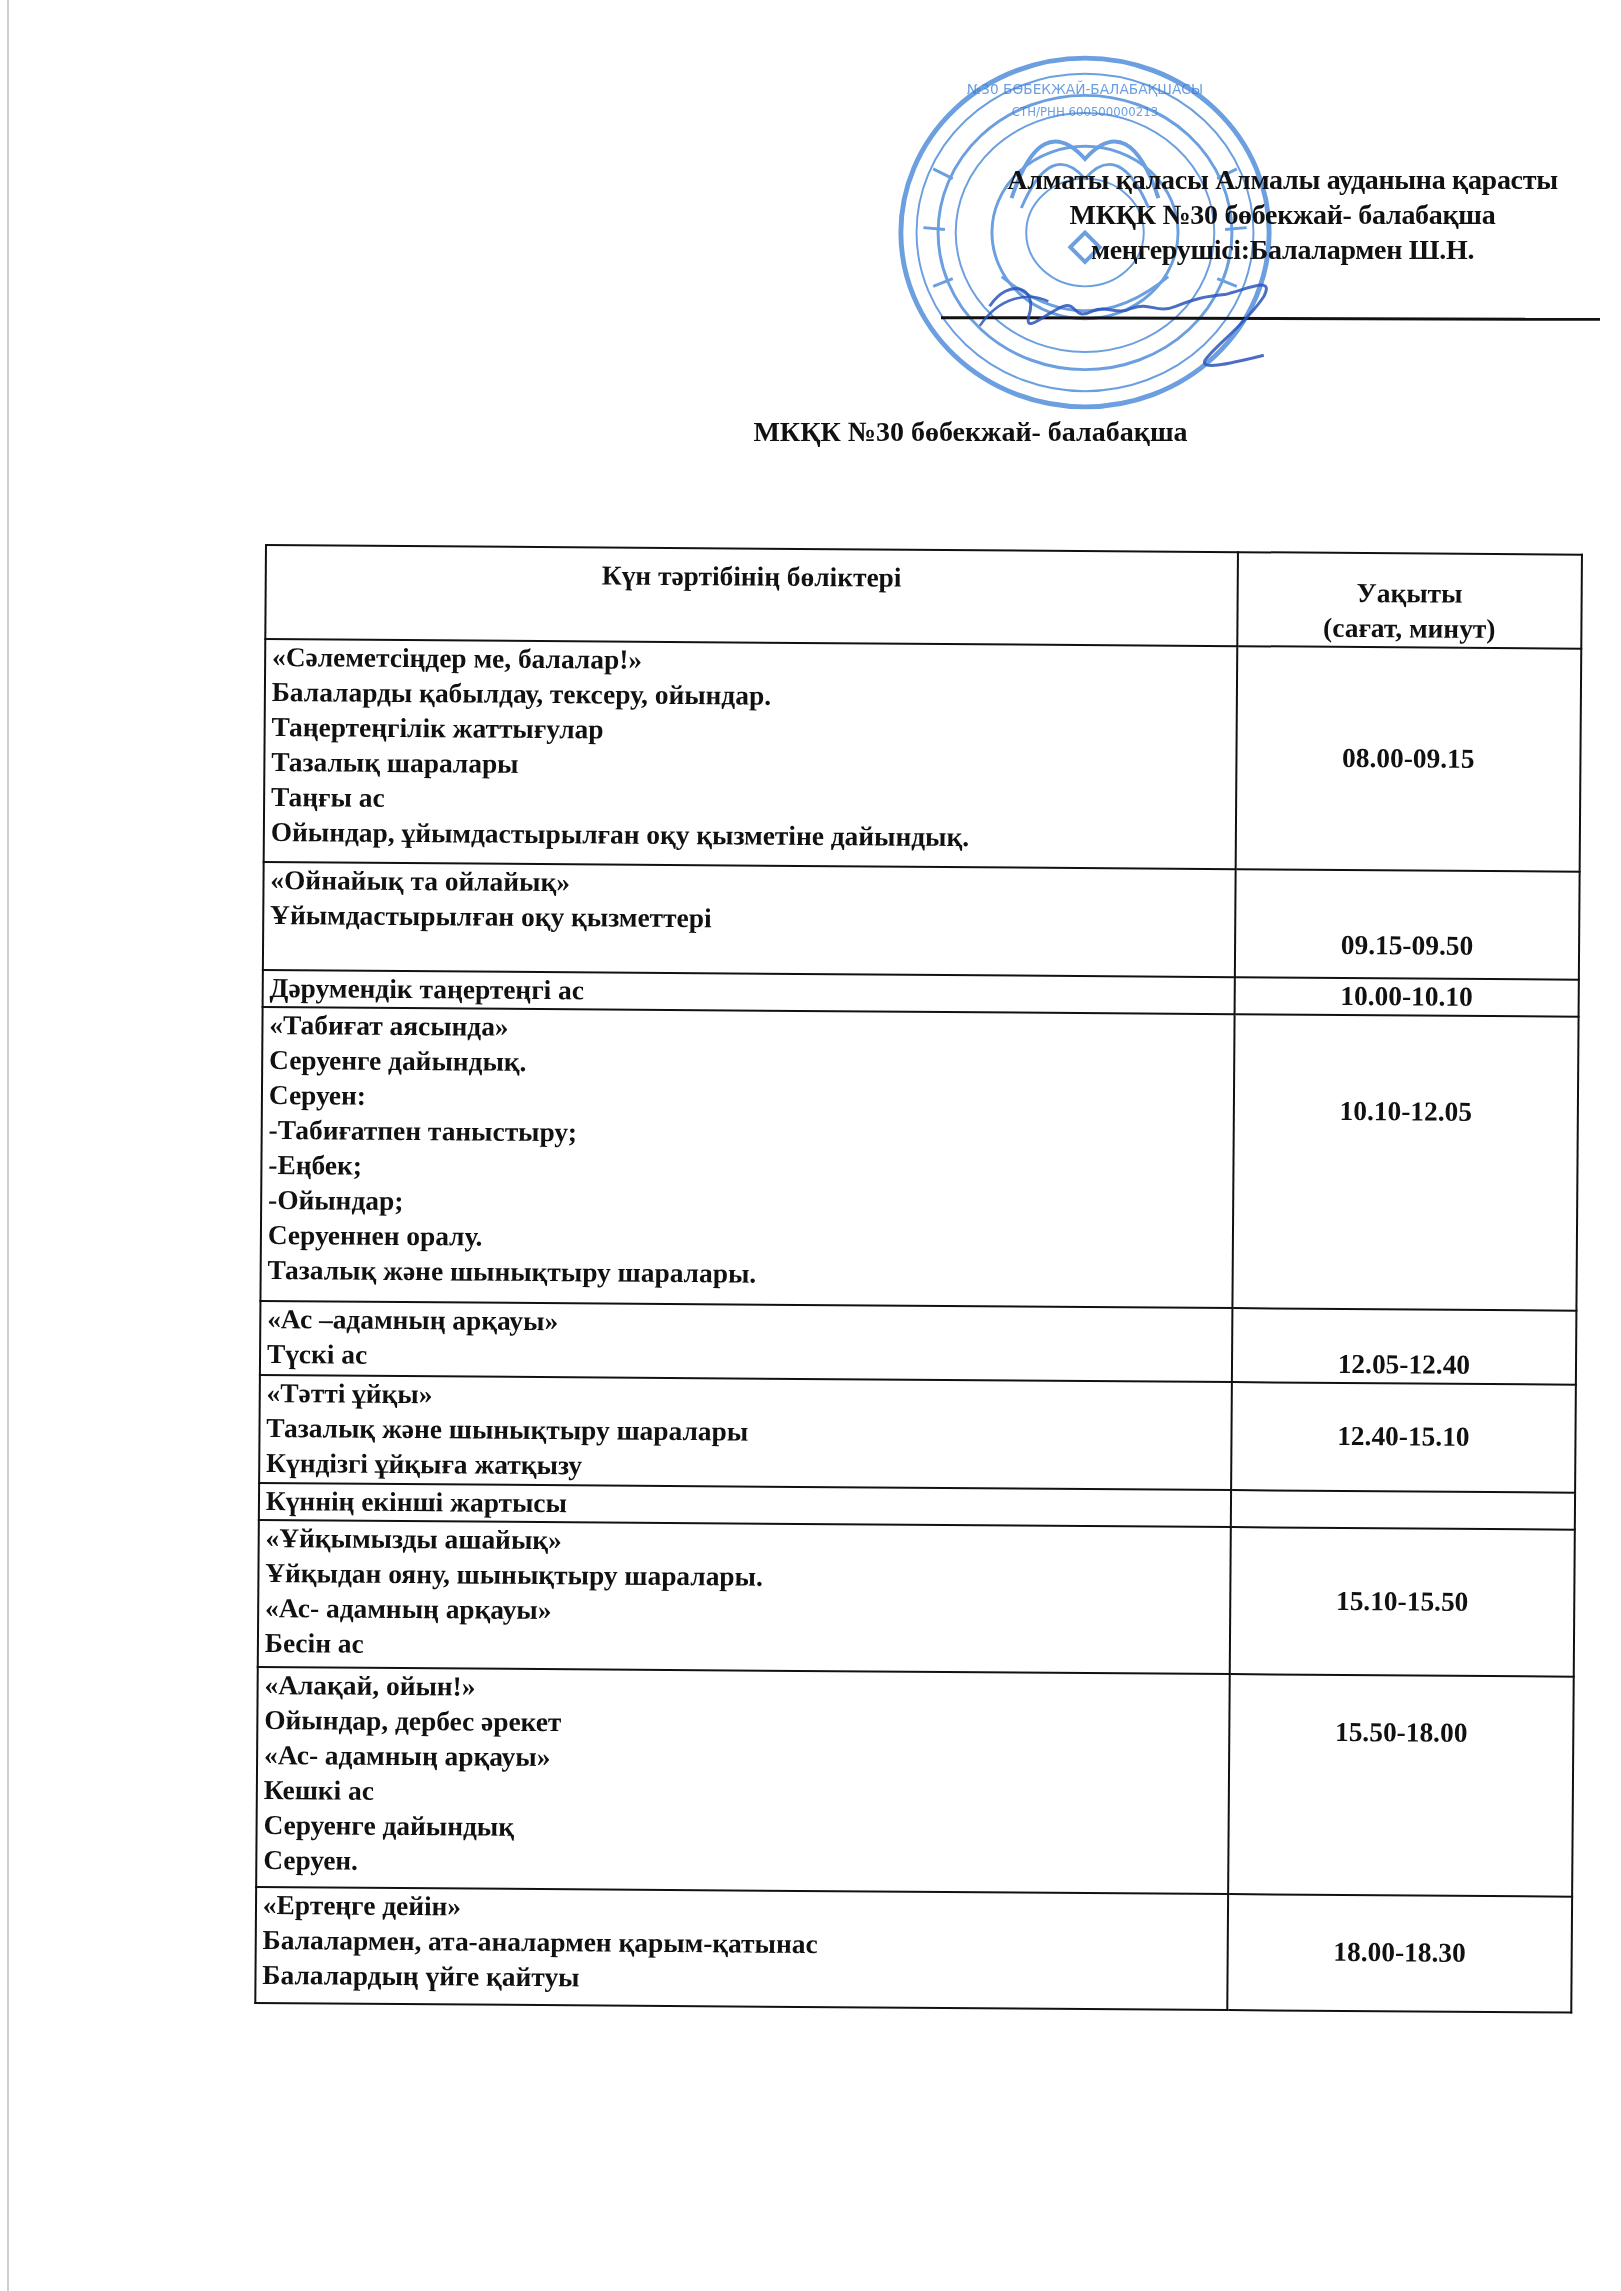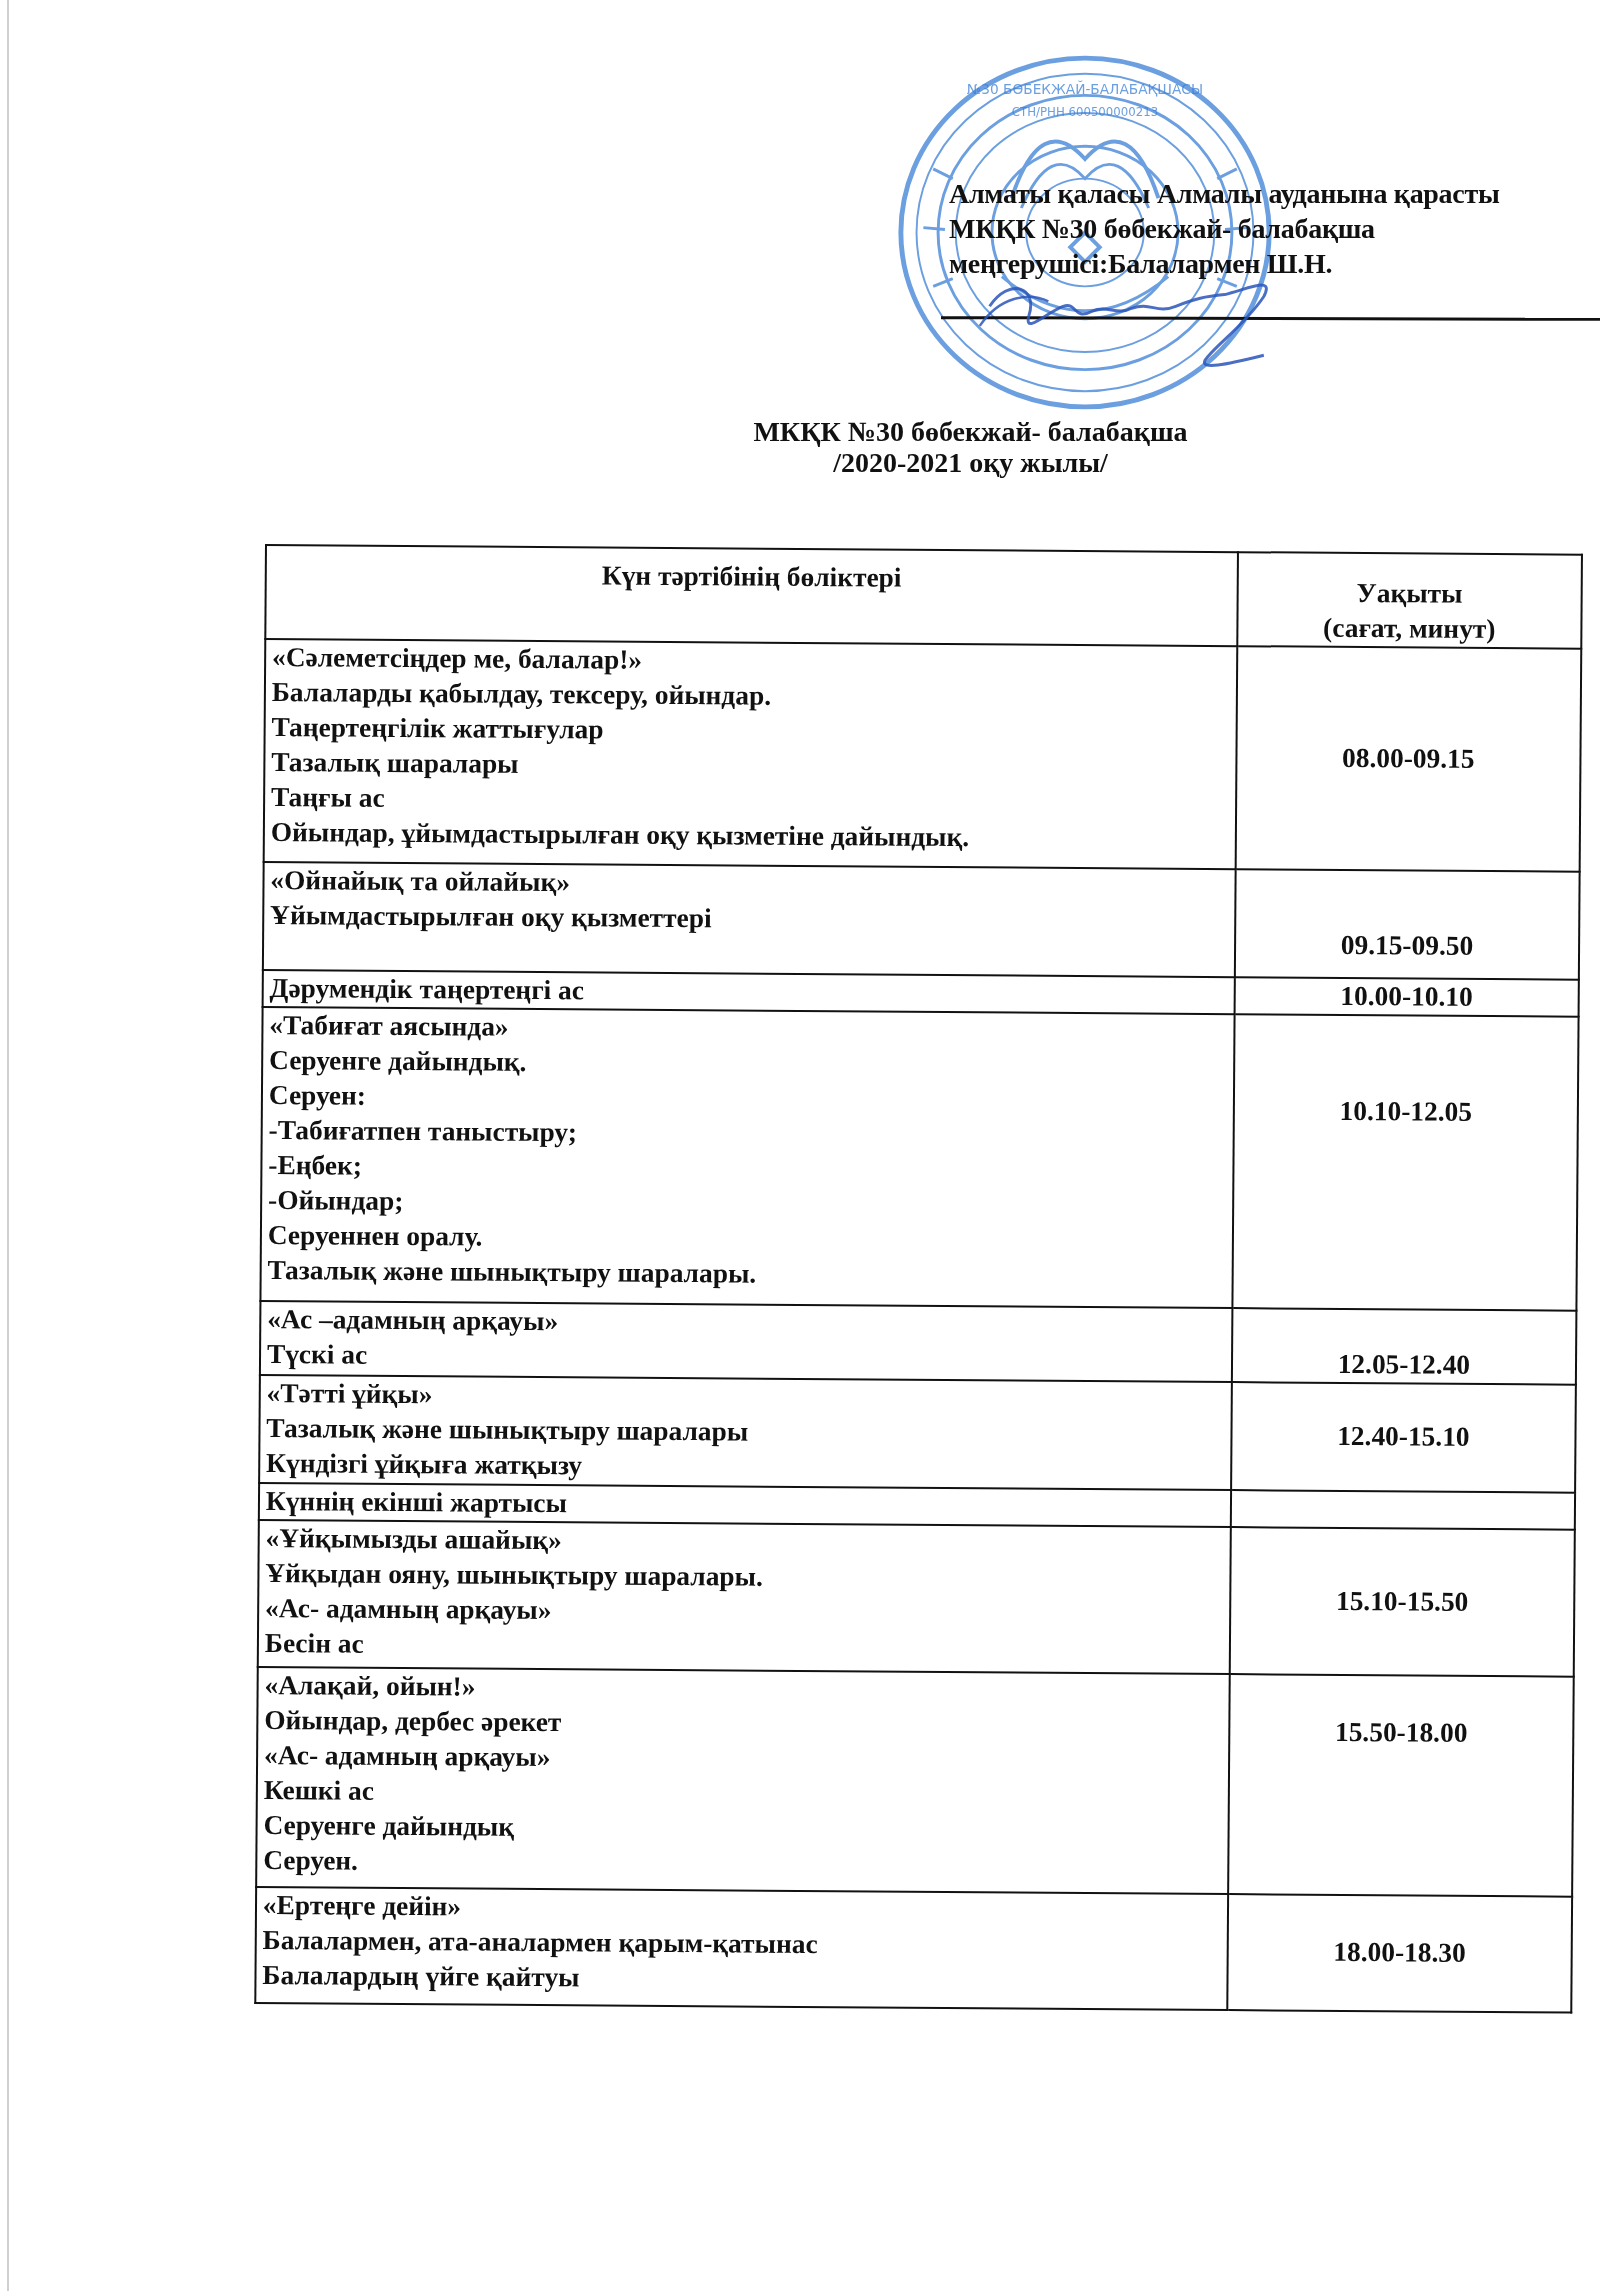--- a/index.html
+++ b/index.html
@@ -8,22 +8,22 @@
     font-family: "Liberation Serif", "DejaVu Serif", serif;
     color: #111111;
   }
   .left-edge {
     position: absolute; left: 6.9px; top: 0; width: 2px; height: 2292px; background: #cfcfcf;
   }
   .stamp {
     position: absolute; left: 894px; top: 51px; width: 382px; height: 363px;
   }
   .approval {
-    position: absolute; left: 949px; top: 176px; width: 667px;
-    font-weight: bold; font-size: 28px; line-height: 35px; letter-spacing: -0.3px;
+    position: absolute; left: 949px; top: 162px; width: 667px;
+    font-weight: bold; font-size: 28px; line-height: 35px; letter-spacing: -0.3px; text-align: center;
   }
   .approval div { white-space: nowrap; }
   .sign-line {
     position: absolute; left: 941px; top: 317px; width: 659px; height: 2.9px; background: #111;
     transform: rotate(0.15deg);
   }
   .signature { position: absolute; left: 970px; top: 267px; width: 333px; height: 108px; }
   .title {
     position: absolute; left: 461px; top: 416px; width: 1019px; text-align: center;
     font-weight: bold; font-size: 28px; line-height: 31px;
@@ -73,21 +73,20 @@
 
 <div class="sign-line"></div>
 
 <svg class="signature" viewBox="0 0 340 110">
   <path d="M20 40 C40 10 70 20 60 50 C55 70 80 45 95 40 C110 35 105 55 125 45 C140 38 150 50 165 42 C185 35 190 48 210 40 C230 32 240 30 260 28 C290 20 310 10 300 30 C280 60 250 80 240 95 C235 105 260 100 300 90" fill="none" stroke="#2a55b8" stroke-width="3" opacity="0.85"></path>
   <path d="M10 60 C30 30 60 25 80 35" fill="none" stroke="#2a55b8" stroke-width="2.5" opacity="0.85"></path>
 </svg>
 
 <div class="title">
   <div>МКҚК №30 бөбекжай- балабақша</div>
-  <div>/2020-2021 оқу жылы/</div>
 </div>
 
 <table class="schedule">
   <tbody>
       <tr style="height:90px;">
     <th class="col-act">Күн  тәртібінің  бөліктері</th>
     <th class="col-time" rowspan="1" style="padding-top:21.6px;">
       <span class="line">Уақыты</span>
       <span class="line">(сағат, минут)</span>
     </th>

